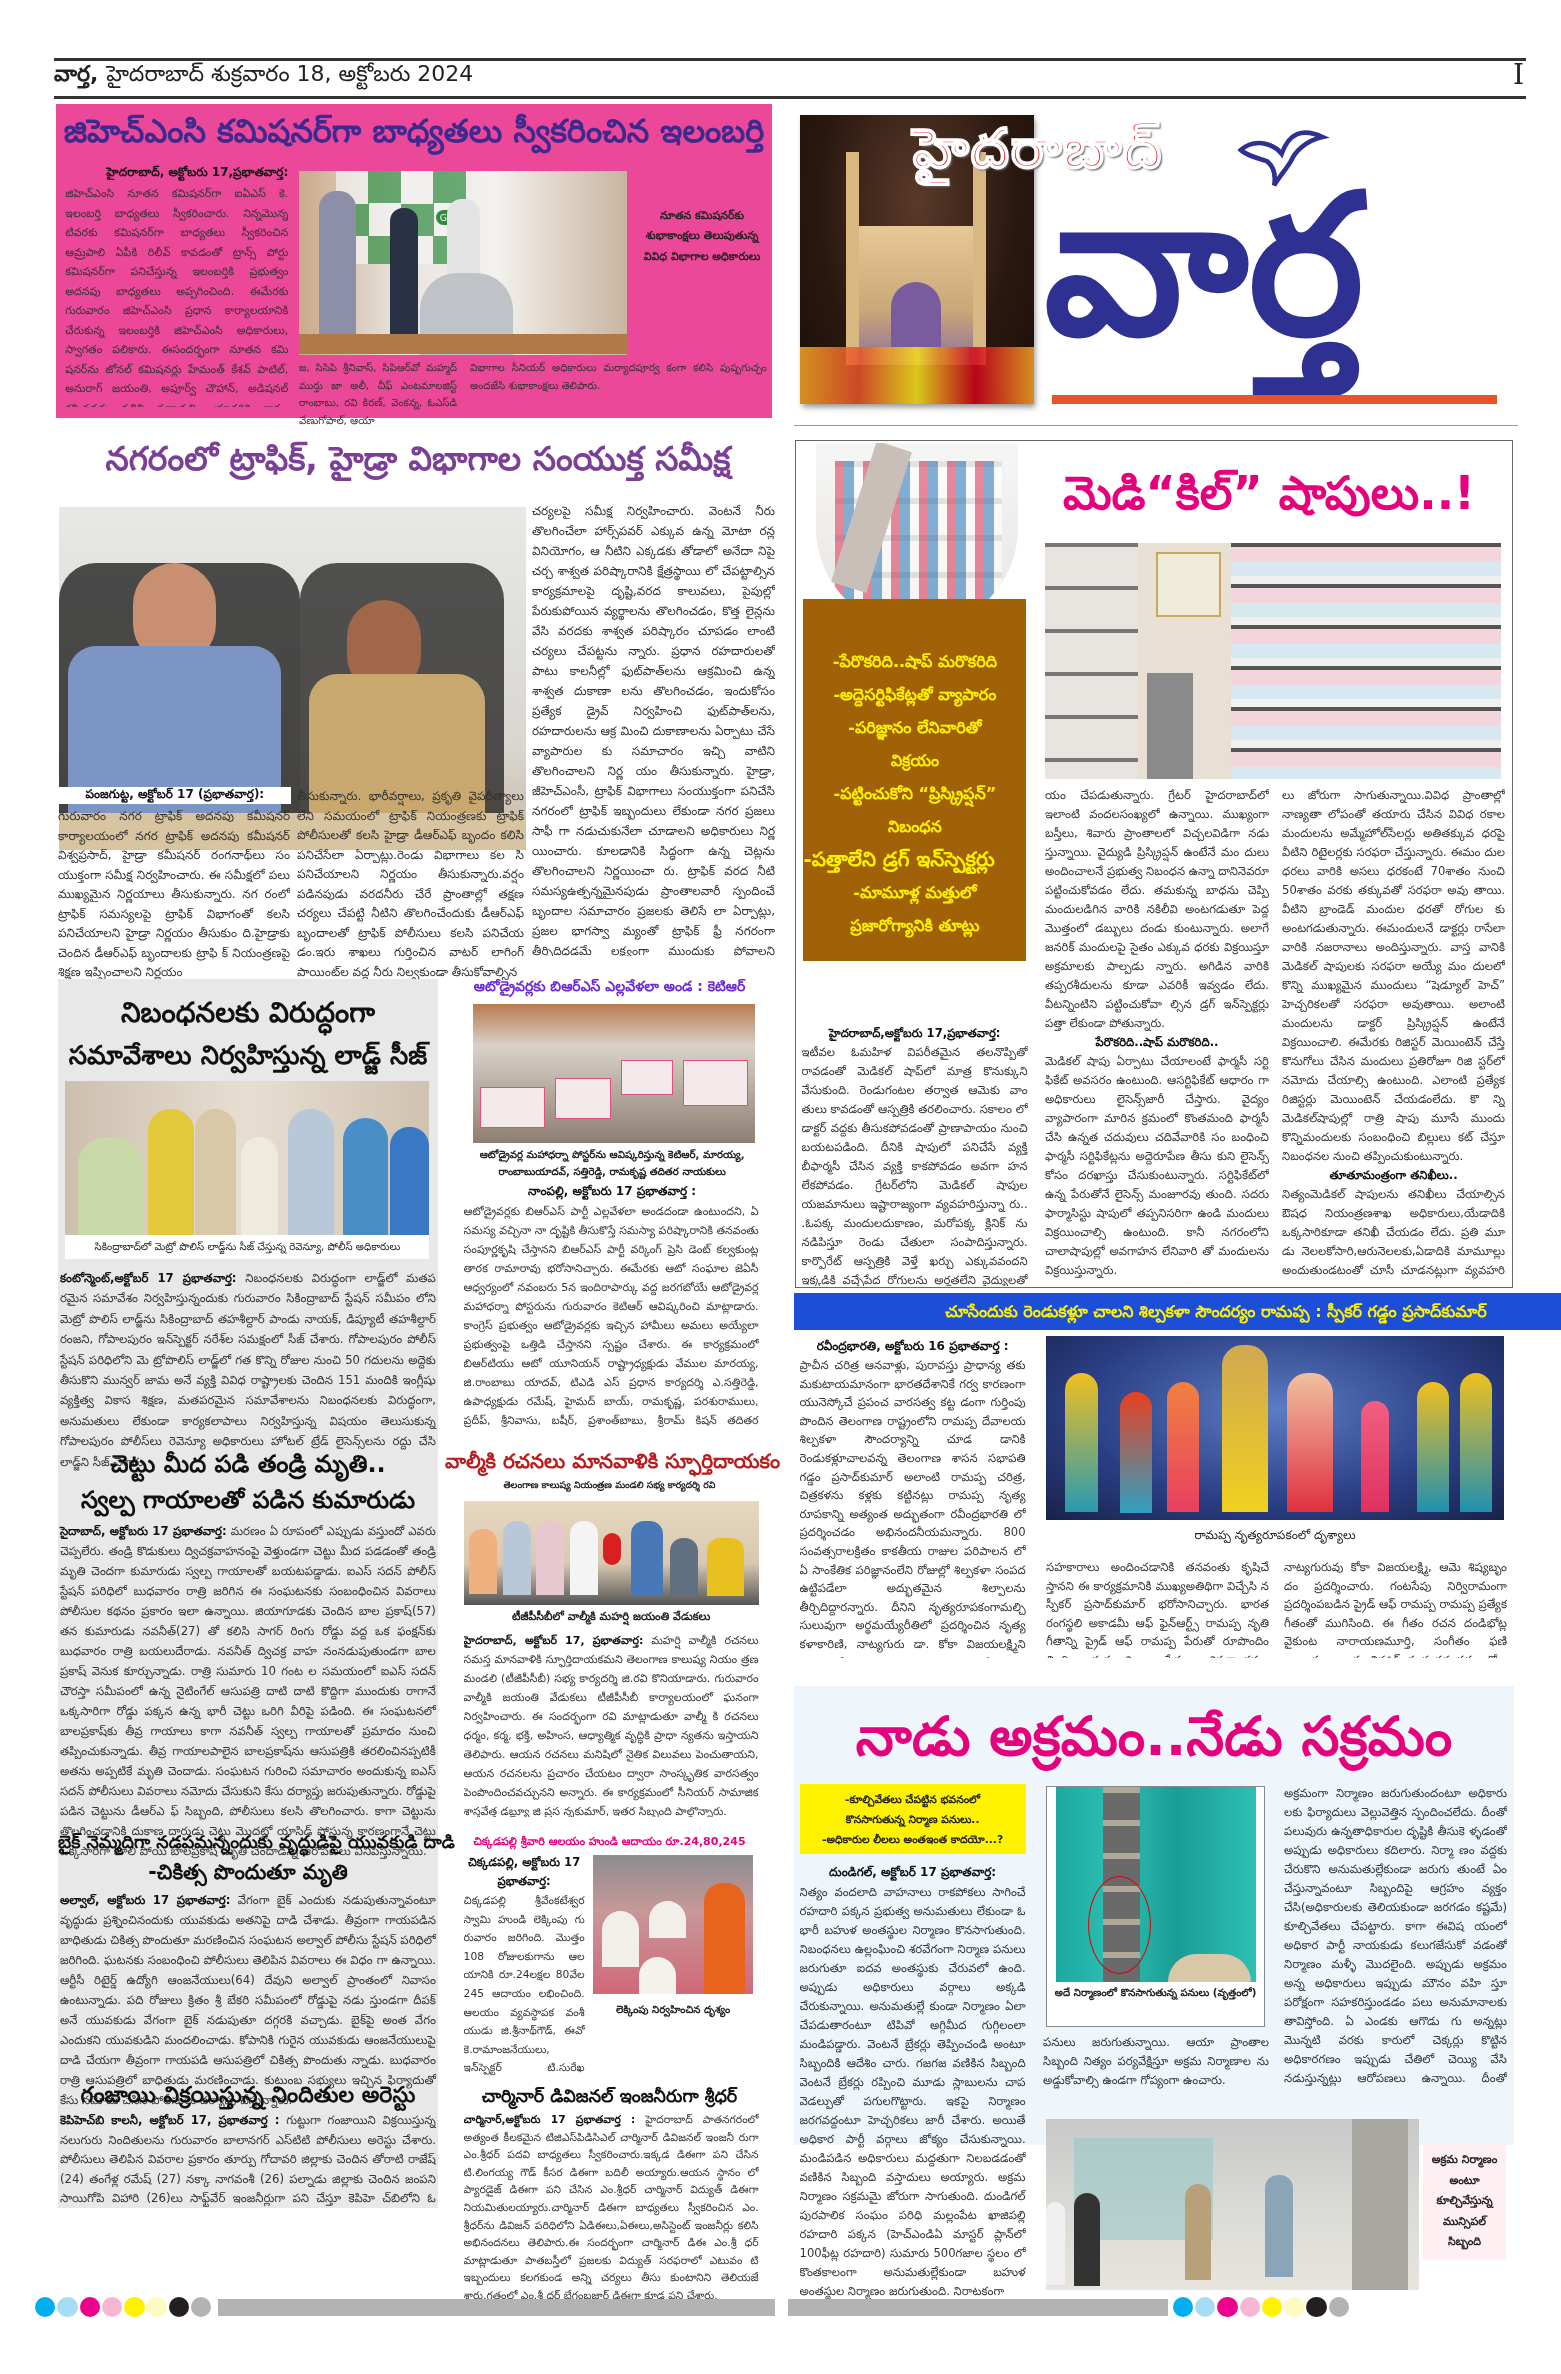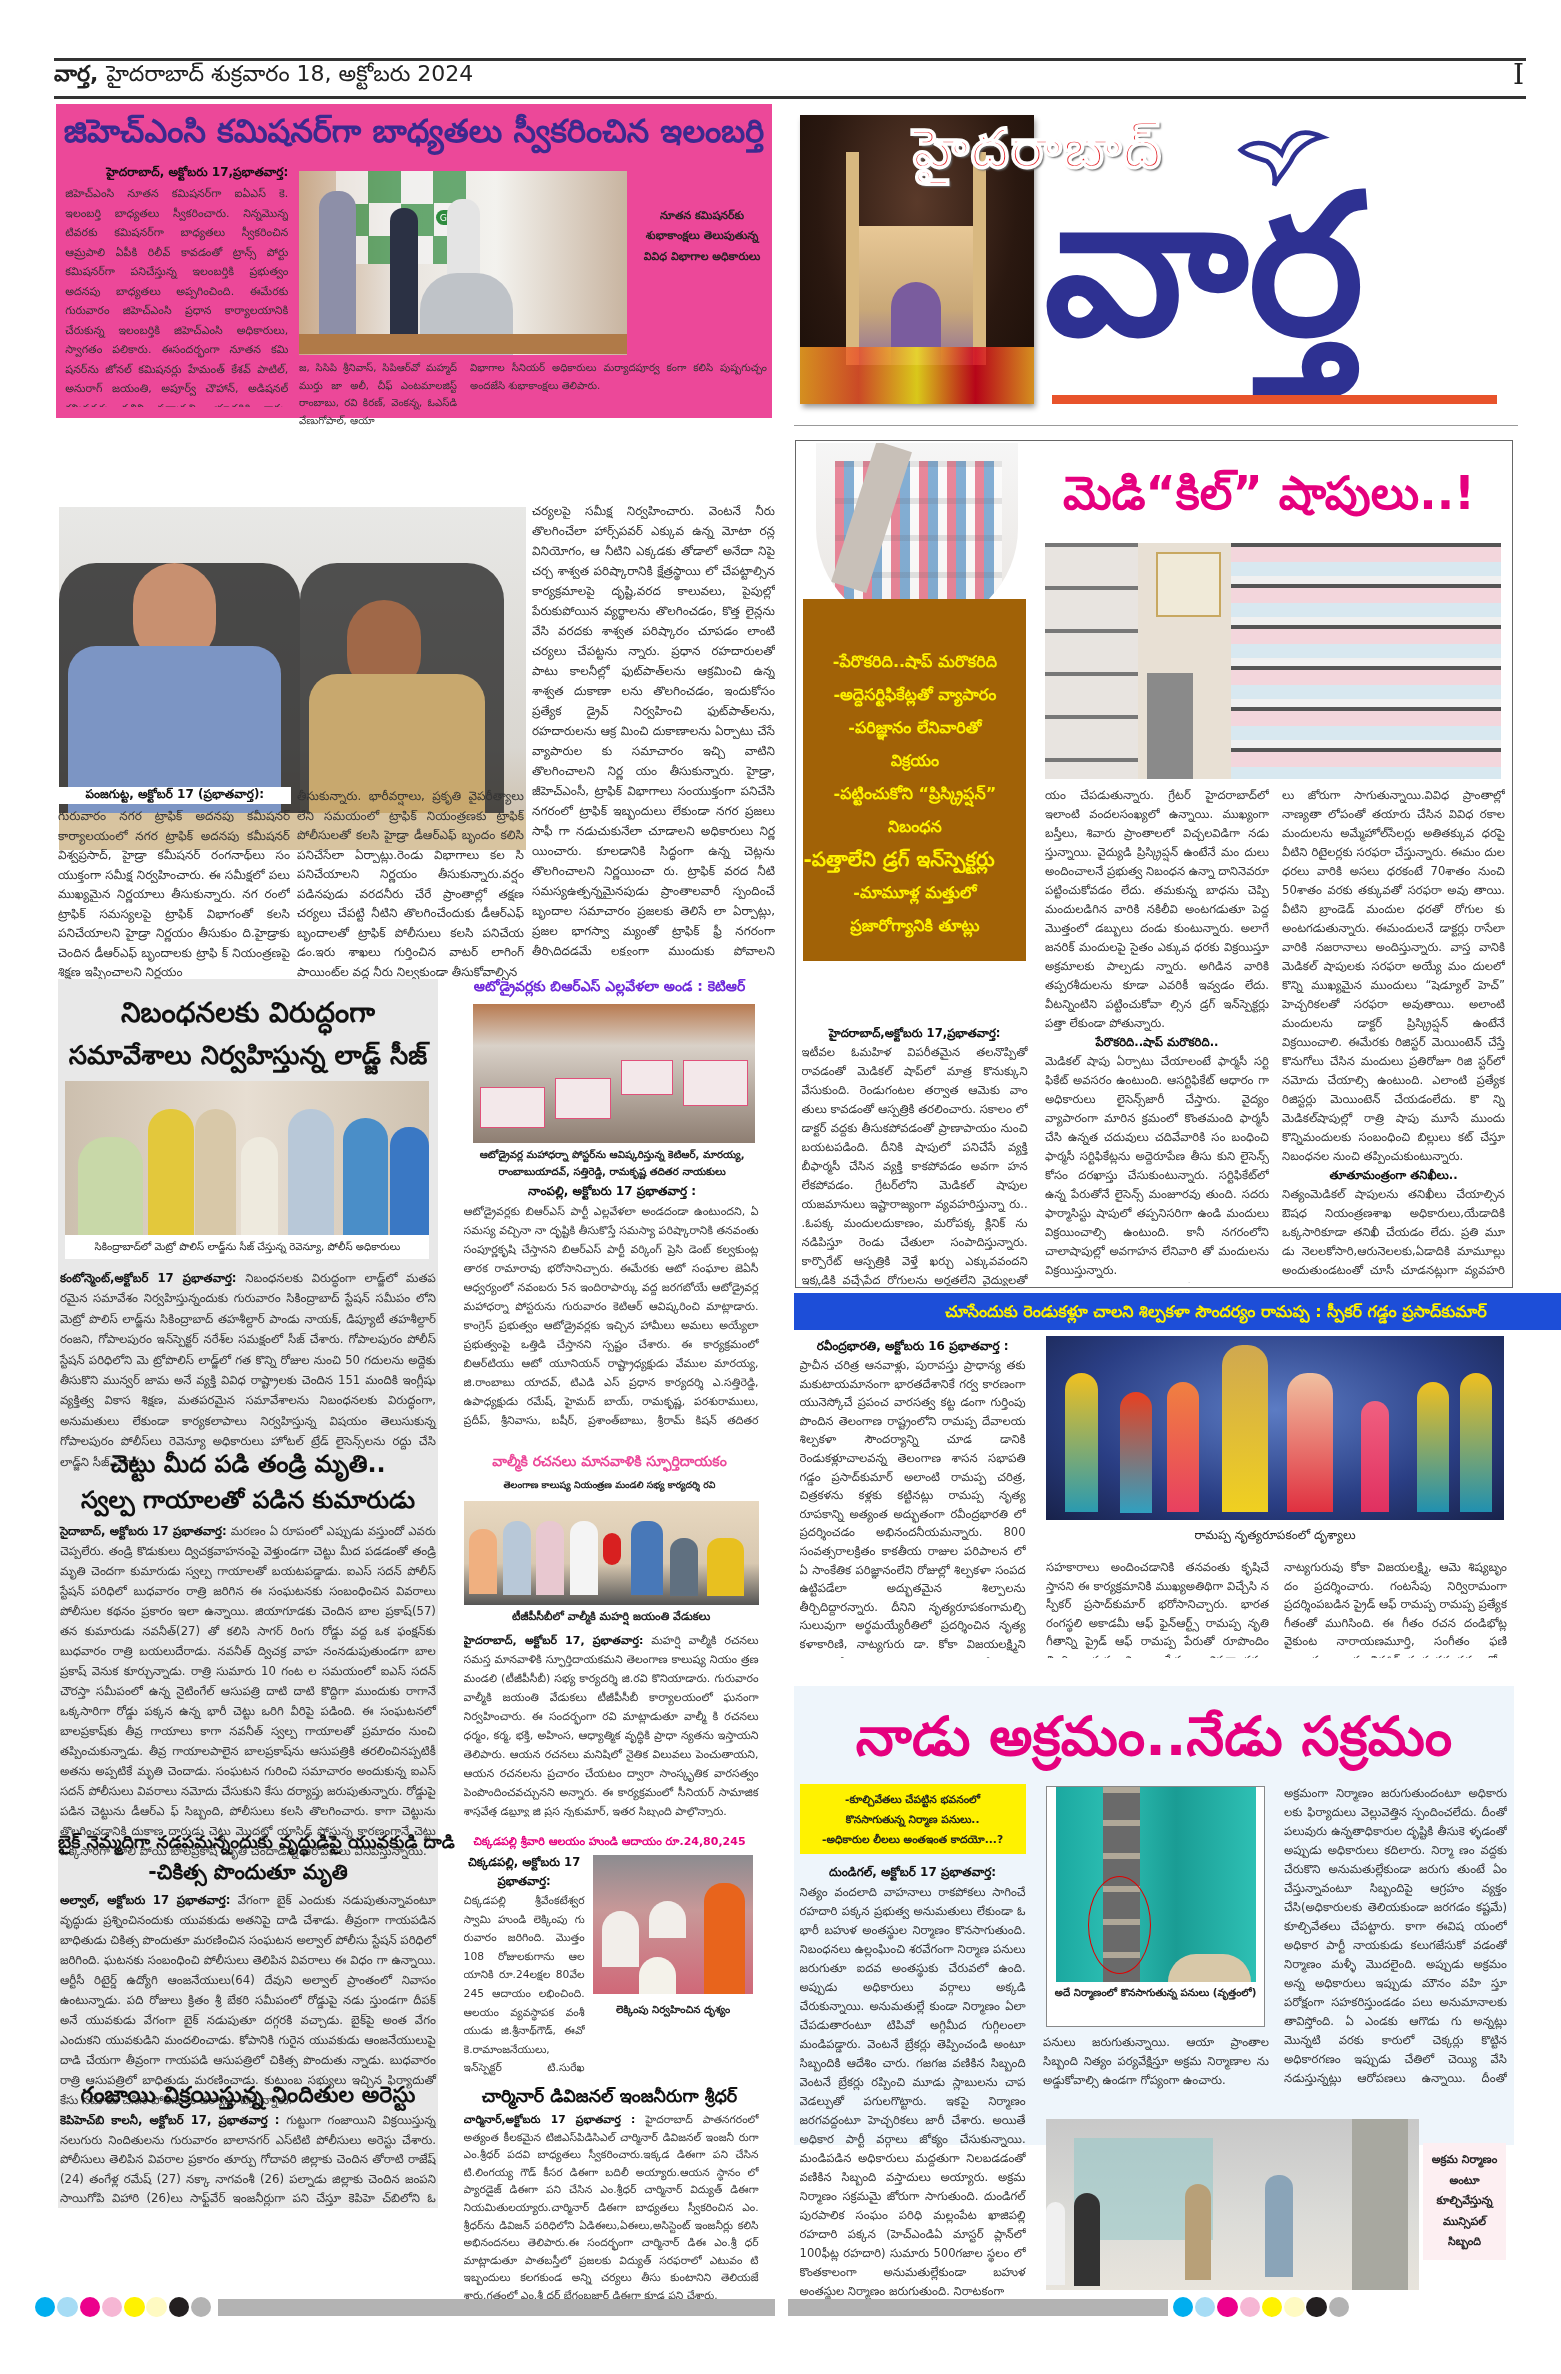--- a/index.html
+++ b/index.html
@@ -56,20 +56,21 @@
   <div style="position:absolute;left:119px;top:13px;font-size:54px;font-weight:bold;color:#e31e24;-webkit-text-stroke:1.9px #fff;text-shadow:1.9px 1.9px 1.9px #666;white-space:nowrap;letter-spacing:1.9px">హైదరాబాద్</div>
   <svg style="position:absolute;left:443px;top:20.4px" width="93" height="65" viewBox="0 0 100 70">
     <path d="M4 28 C 20 14, 40 22, 48 32 C 56 10, 70 4, 92 14 C 74 18, 62 30, 58 40 C 52 50, 46 56, 40 66 C 42 54, 40 46, 32 40 C 20 36, 10 34, 4 28 Z" fill="none" stroke="#2e3192" stroke-width="5"></path>
   </svg>
   <div style="position:absolute;left:250px;top:46px;font-size:195px;font-weight:bold;color:#2e3192;line-height:232px;white-space:nowrap">వార్త</div>
   <div style="position:absolute;left:258px;top:291px;width:445px;height:9.3px;background:#e8532b"></div>
 </section>
 <div class="rule" style="left:794px;top:425px;width:724px;height:0.9px;background:#999"></div>
 
 <section class="abs" style="left:56px;top:429px;width:724px;height:390px">
+  <div class="hl" style="position:absolute;left:0;top:1.9px;width:724px;font-size:33px;color:#7b3f98;line-height:56px">నగరంలో ట్రాఫిక్, హైడ్రా విభాగాల సంయుక్త సమీక్ష</div>
   <div class="photo" style="left:2.8px;top:78px;width:467px;height:343px;background:linear-gradient(180deg,#e8e8e6 0%,#d9d6d0 70%,#c9b8a0 100%)">
     <div style="position:absolute;left:0;top:56px;width:241px;height:278px;background:#222;border-radius:37px 37px 0 0;opacity:.8"></div>
     <div style="position:absolute;left:241px;top:56px;width:204px;height:278px;background:#1e1e1e;border-radius:37px 37px 0 0;opacity:.75"></div>
     <div style="position:absolute;left:74px;top:56px;width:83px;height:102px;background:#c89070;border-radius:42px"></div>
     <div style="position:absolute;left:9.3px;top:139px;width:213px;height:186px;background:#7c95c4;border-radius:28px 28px 0 0"></div>
     <div style="position:absolute;left:288px;top:93px;width:74px;height:93px;background:#a06848;border-radius:37px"></div>
     <div style="position:absolute;left:250px;top:167px;width:176px;height:167px;background:#c8a86e;border-radius:28px 28px 0 0"></div>
     <div style="position:absolute;left:0;top:306px;width:467px;height:37px;background:#d8c4a0"></div>
   </div>
   <div class="dateline" style="position:absolute;left:2.8px;top:358px;width:232px;font-size:12px;text-align:center;background:#fff">పంజగుట్ట, అక్టోబర్ 17 (ప్రభాతవార్త):</div>
@@ -124,21 +125,21 @@
     <div style="position:absolute;left:82px;top:74px;width:56px;height:41px;background:#f3e8ea;border:1.9px solid #e0507a"></div>
     <div style="position:absolute;left:148px;top:56px;width:52px;height:35px;background:#f3e8ea;border:1.9px solid #e0507a"></div>
     <div style="position:absolute;left:210px;top:56px;width:65px;height:46px;background:#f3e8ea;border:1.9px solid #e0507a"></div>
   </div>
   <div class="cap" style="position:absolute;left:18.6px;top:173px;width:297px;font-size:10.2px;line-height:16.7px;font-weight:bold">ఆటోడ్రైవర్ల మహాధర్నా పోస్టర్‌ను ఆవిష్కరిస్తున్న కెటిఆర్, మారయ్య, రాంబాబుయాదవ్, సత్తిరెడ్డి, రామకృష్ణ తదితర నాయకులు</div>
   <div class="dateline" style="position:absolute;left:18.6px;top:210px;width:297px;font-size:12px;text-align:center">నాంపల్లి, అక్టోబరు 17 ప్రభాతవార్త :</div>
   <div class="body" style="position:absolute;left:18.6px;top:228px;width:295px;font-size:11px;line-height:19px;height:230px;overflow:hidden">ఆటోడ్రైవర్లకు బిఆర్ఎస్ పార్టీ ఎల్లవేళలా అండదండా ఉంటుందని, ఏ సమస్య వచ్చినా నా దృష్టికి తీసుకొస్తే సమస్యా పరిష్కారానికి తనవంతు సంపూర్ణకృషి చేస్తానని బిఆర్ఎస్ పార్టీ వర్కింగ్ ప్రెసి డెంట్ కల్వకుంట్ల తారక రామారావు భరోసానిచ్చారు. ఈమేరకు ఆటో సంఘాల జెఏసీ ఆధ్వర్యంలో నవంబరు 5న ఇందిరాపార్కు వద్ద జరగబోయే ఆటోడ్రైవర్ల మహాధర్నా పోస్టరును గురువారం కెటిఆర్ ఆవిష్కరించి మాట్లాడారు. కాంగ్రెస్ ప్రభుత్వం ఆటోడ్రైవర్లకు ఇచ్చిన హామీలు అమలు అయ్యేలా ప్రభుత్వంపై ఒత్తిడి చేస్తానని స్పష్టం చేశారు. ఈ కార్యక్రమంలో బిఆర్‌టియు ఆటో యూనియన్ రాష్ట్రాధ్యక్షుడు వేముల మారయ్య, జి.రాంబాబు యాదవ్, టిఎడి ఎస్ ప్రధాన కార్యదర్శి ఎ.సత్తిరెడ్డి, ఉపాధ్యక్షుడు రమేష్, హైమద్ బాయ్, రామకృష్ణ, పరశురాములు, ప్రదీప్, శ్రీనివాసు, బషీర్, ప్రశాంత్‌బాబు, శ్రీరామ్ కిషన్ తదితర యూనియన్ ముఖ్యనాయకులు పాల్గొన్నారు.</div>
 </section>
 
 <section class="abs" style="left:445px;top:1447px;width:329px;height:371px">
-  <div class="hl" style="position:absolute;left:0;top:0;width:329px;font-size:14px;color:#ec4899;line-height:28px">వాల్మీకి రచనలు మానవాళికి స్ఫూర్తిదాయకం</div>
+  <div class="hl" style="position:absolute;left:0;top:0;width:329px;font-size:20px;color:#b91c1c;line-height:28px">వాల్మీకి రచనలు మానవాళికి స్ఫూర్తిదాయకం</div>
   <div class="hl" style="position:absolute;left:0;top:30px;width:329px;font-size:9.3px;color:#222;line-height:16.7px">తెలంగాణ కాలుష్య నియంత్రణ మండలి సభ్య కార్యదర్శి రవి</div>
   <div class="photo" style="left:18.6px;top:54px;width:295px;height:104px;background:linear-gradient(180deg,#e8d8c0,#d8c8b0 60%,#555 100%)">
     <div style="position:absolute;left:5.6px;top:28px;width:28px;height:65px;background:#f0b080;border-radius:13px 13px 0 0"></div>
     <div style="position:absolute;left:39px;top:20.4px;width:28px;height:74px;background:#b8c8d8;border-radius:13px 13px 0 0"></div>
     <div style="position:absolute;left:72px;top:20.4px;width:28px;height:74px;background:#e8c8d0;border-radius:13px 13px 0 0"></div>
     <div style="position:absolute;left:106px;top:20.4px;width:28px;height:74px;background:#f4f4f4;border-radius:13px 13px 0 0"></div>
     <div style="position:absolute;left:139px;top:32px;width:18.6px;height:32px;background:#d82020;border-radius:9.3px"></div>
     <div style="position:absolute;left:167px;top:20.4px;width:32px;height:74px;background:#4878b8;border-radius:13px 13px 0 0"></div>
     <div style="position:absolute;left:206px;top:37px;width:28px;height:58px;background:#607080;border-radius:13px 13px 0 0"></div>
     <div style="position:absolute;left:243px;top:37px;width:37px;height:58px;background:#e8c020;border-radius:13px 13px 0 0"></div>

